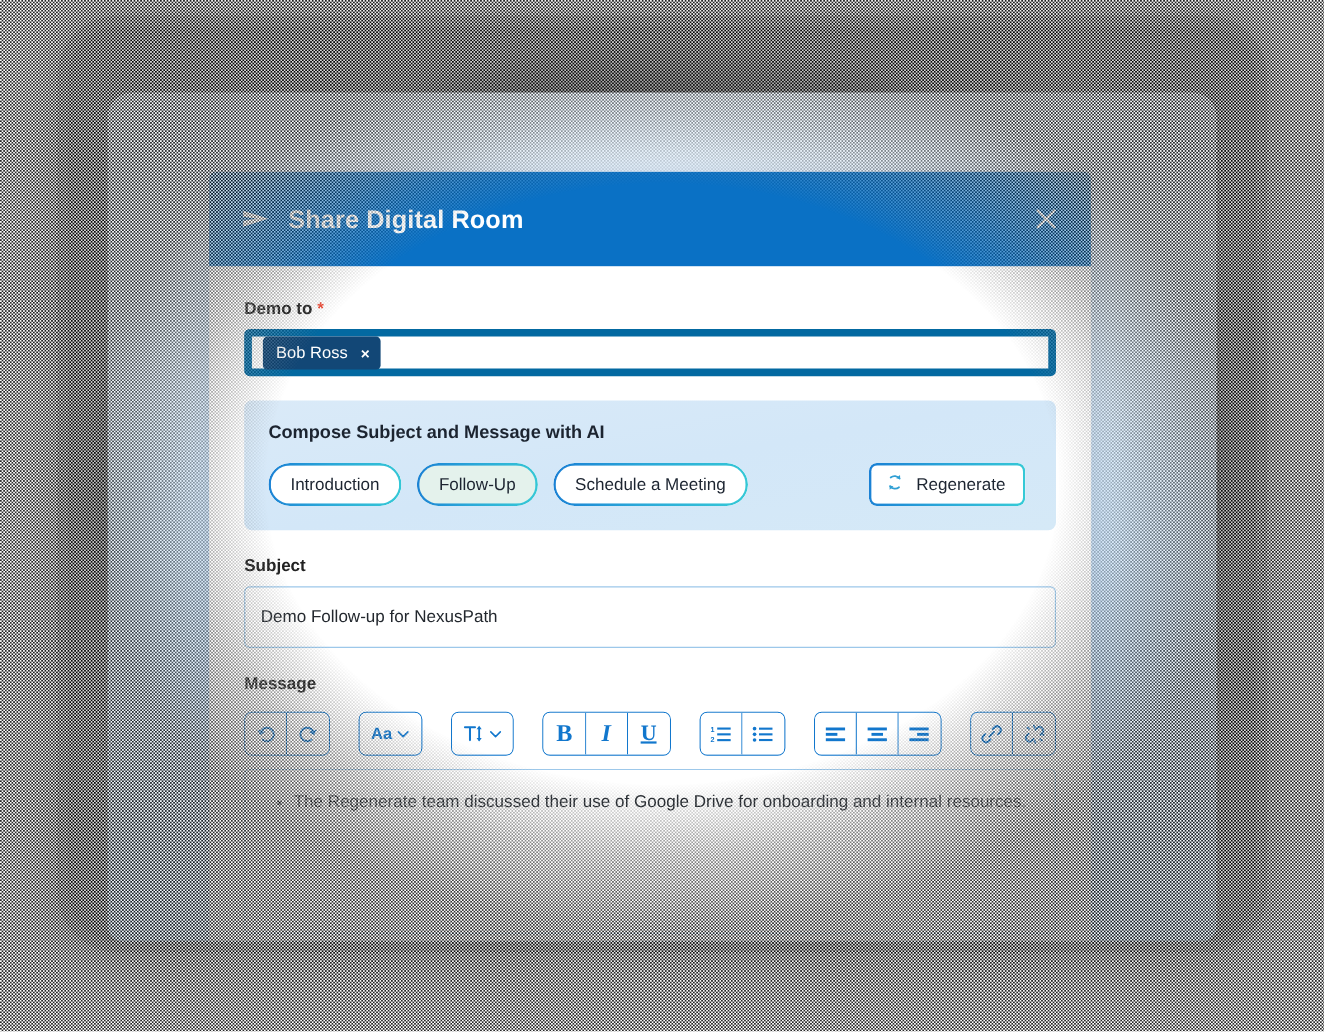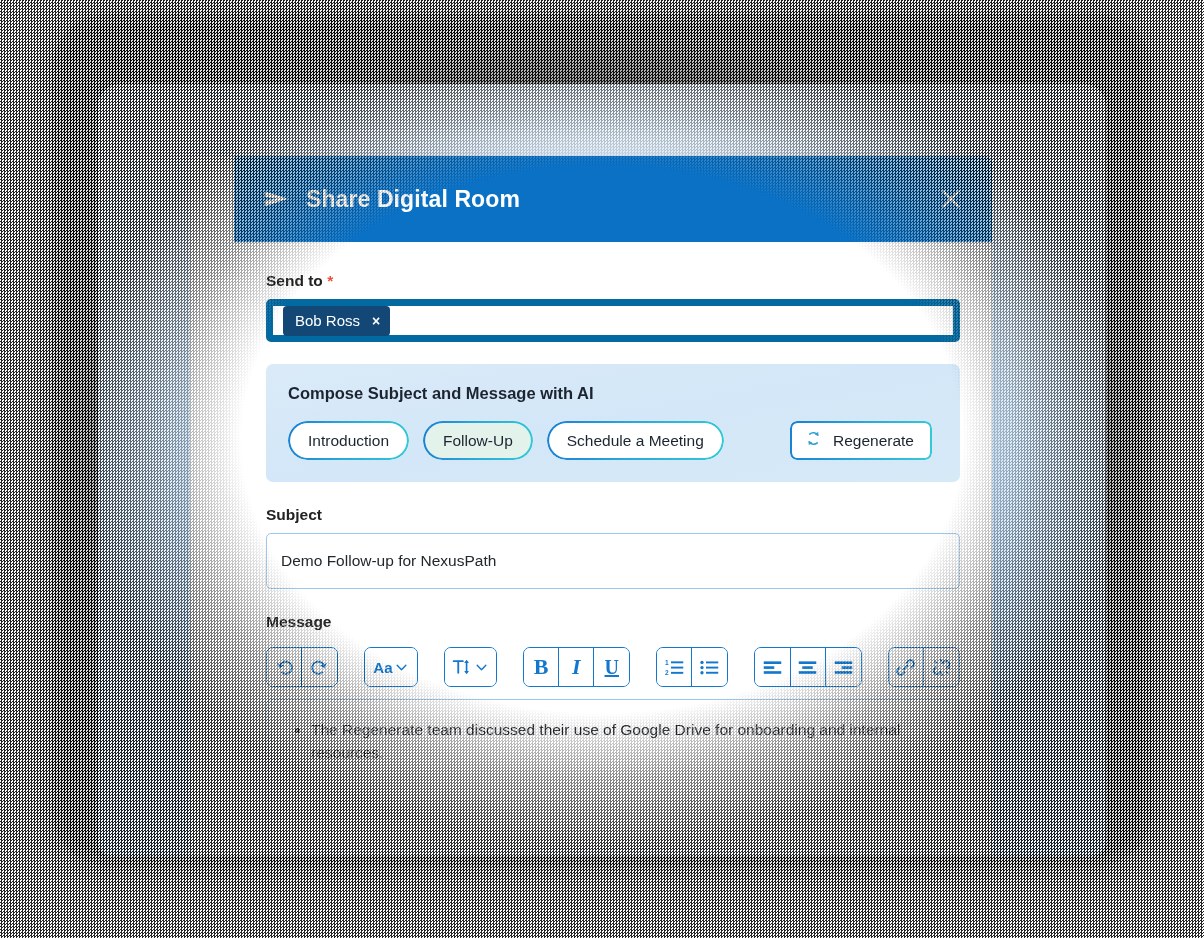--- a/index.html
+++ b/index.html
@@ -68,21 +68,20 @@
   
   #modal {
     position: absolute;
     left: 92px; top: 72px;
     width: 802px;
     min-height: 700px;
     background: #ffffff;
     border-radius: 7px 7px 0 0;
     box-shadow: 0 4px 22px rgba(10,40,80,.16);
     overflow: hidden;
-    padding-left: 44px;
   }
 
   .modal-header {
     height: 86px;
     background: #0a71c5;
     display: flex;
     align-items: center;
     padding: 0 24px 0 30px;
   }
   .send-icon { display:flex; align-items:center; margin-right: 16px; }
@@ -291,21 +290,21 @@
         <button class="close-btn" aria-label="Close">
           <svg width="24" height="24" viewBox="0 0 24 24" aria-hidden="true">
             <path d="M4.6 3 L12 10.4 L19.4 3 L21 4.6 L13.6 12 L21 19.4 L19.4 21 L12 13.6 L4.6 21 L3 19.4 L10.4 12 L3 4.6 Z" fill="#ffffff"></path>
           </svg>
         </button>
       </div>
 
       <div class="modal-body">
 
         <label class="field-label">
-          <span>Send to</span>
+          <span>Demo to</span>
           <span class="req">*</span>
         </label>
         <div class="token-input">
           <span class="token">
             <span>Bob Ross</span>
             <span class="token-x">×</span>
           </span>
         </div>
 
         <div class="ai-panel">

